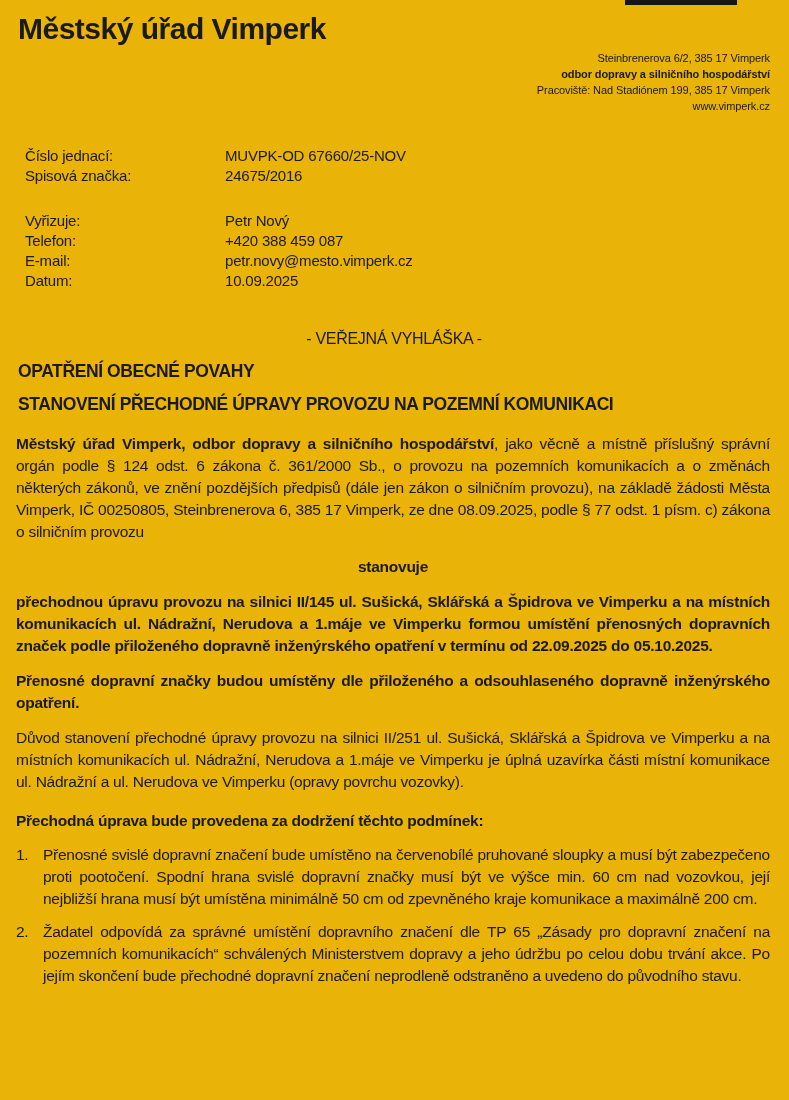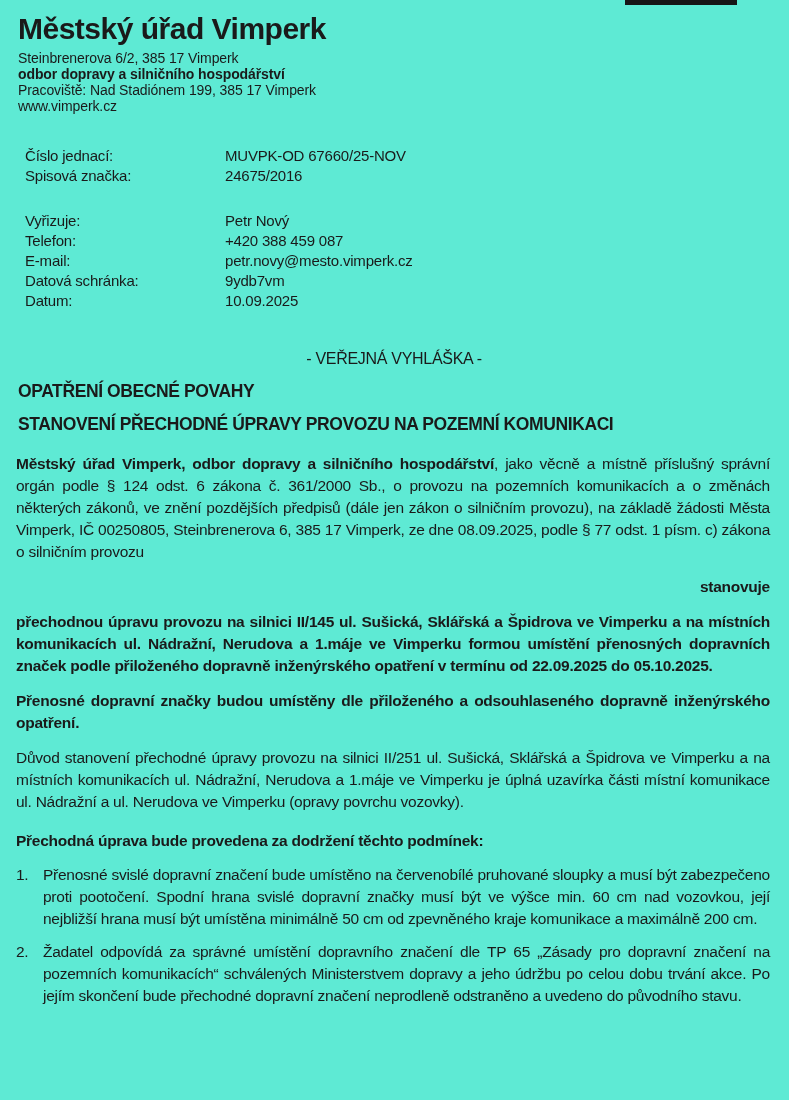--- a/index.html
+++ b/index.html
@@ -4,21 +4,21 @@
 <style>
   html, body {
     margin: 0;
     padding: 0;
     background: #ffffff;
   }
   .page {
     position: relative;
     width: 789px;
     height: 1100px;
-    background: #5eead4;
+    background: #eab308;
     color: #1a1a1a;
     font-family: "Liberation Sans", sans-serif;
     overflow: hidden;
     box-sizing: border-box;
     padding: 12px 19px 0 16px;
   }
   .top-right-bar {
     position: absolute;
     top: 0;
     left: 625px;
@@ -29,23 +29,24 @@
   
   .letterhead { margin: 0 0 0 2px; }
   .office-name {
     font-size: 30px;
     font-weight: bold;
     letter-spacing: -0.5px;
     margin: 0 0 4px 0;
     line-height: 34px;
   }
   .letterhead .line {
-    font-size: 14px;
+    font-size: 11px;
     line-height: 16px;
     letter-spacing: -0.1px;
+    text-align: right;
   }
   .letterhead .line.bold { font-weight: bold; }
   
   .ref-block {
     margin-top: 32px;
     padding-left: 9px;
     font-size: 15px;
     letter-spacing: -0.2px;
   }
   .ref-row { display: flex; line-height: 20px; }
@@ -71,21 +72,21 @@
     margin-top: 18px;
     font-size: 15.5px;
     line-height: 22px;
     letter-spacing: -0.25px;
   }
   .para {
     margin: 8px 0 13px 0;
     text-align: justify;
   }
   .para.bold { font-weight: bold; }
-  .para.center { text-align: right; }
+  .para.center { text-align: center; }
   .cond-heading {
     font-weight: bold;
     margin: 17px 0 12px 0;
   }
   .list-item {
     display: flex;
     margin-bottom: 11px;
   }
   .list-num { width: 27px; flex: none; }
   .list-text { flex: 1; text-align: justify; }
@@ -121,24 +122,20 @@
     </div>
     <div class="ref-row">
       <span class="ref-label">Telefon:</span>
       <span class="ref-value">+420 388 459 087</span>
     </div>
     <div class="ref-row">
       <span class="ref-label">E-mail:</span>
       <span class="ref-value">petr.novy@mesto.vimperk.cz</span>
     </div>
     <div class="ref-row">
-      <span class="ref-label">Datová schránka:</span>
-      <span class="ref-value">9ydb7vm</span>
-    </div>
-    <div class="ref-row">
       <span class="ref-label">Datum:</span>
       <span class="ref-value">10.09.2025</span>
     </div>
   </section>
 
   <section class="notice">
     <div class="notice-type">- VEŘEJNÁ VYHLÁŠKA -</div>
     <div class="notice-heading">OPATŘENÍ OBECNÉ POVAHY</div>
     <div class="notice-heading">STANOVENÍ PŘECHODNÉ ÚPRAVY PROVOZU NA POZEMNÍ KOMUNIKACI</div>
   </section>

